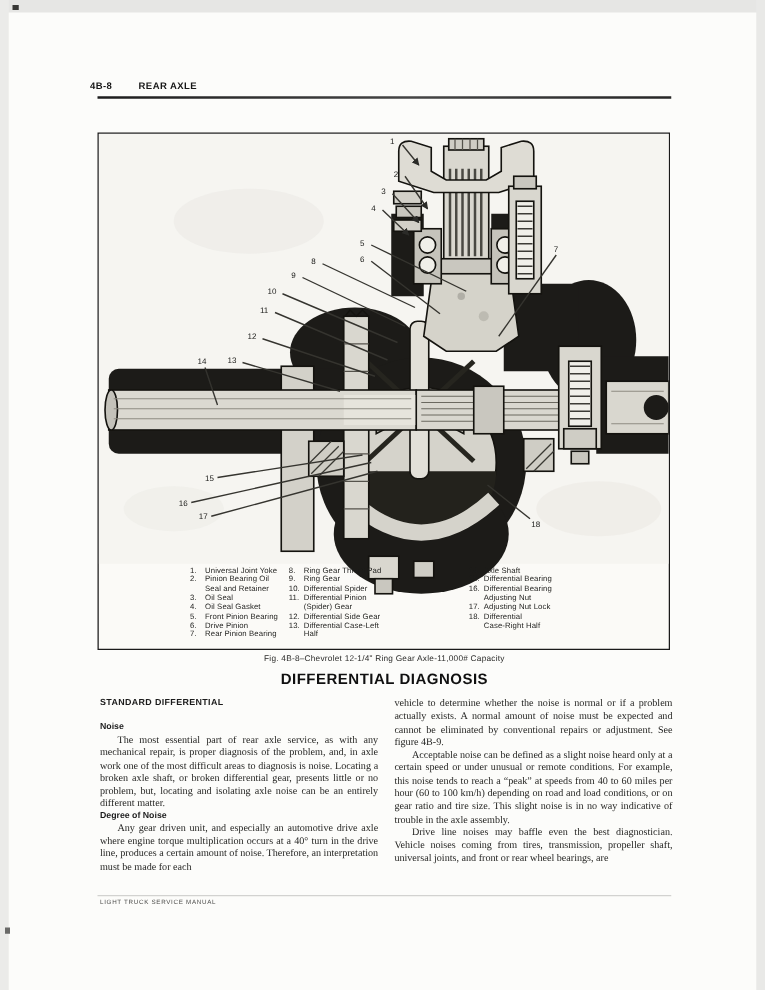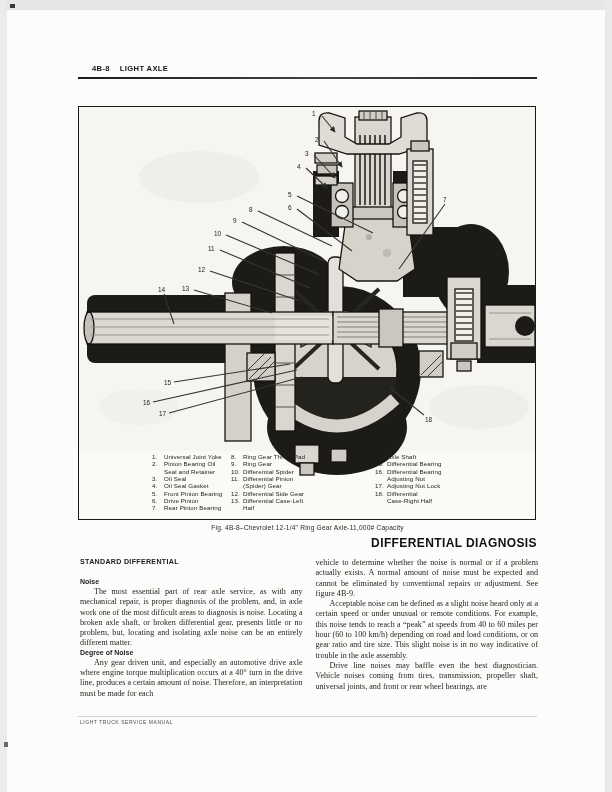--- a/index.html
+++ b/index.html
@@ -5,39 +5,39 @@
   html,body{margin:0;padding:0;background:#ffffff;}
   .page{position:relative;width:612px;height:792px;background:#fcfcfa;overflow:hidden;
         font-family:"Liberation Sans",sans-serif;color:#1b1b1b;}
   
   .edge-top{position:absolute;left:0;top:0;width:612px;height:10px;background:#e6e6e4;}
   .edge-left{position:absolute;left:0;top:0;width:7px;height:792px;background:#ebebe9;}
   .edge-right{position:absolute;right:0;top:0;width:7px;height:792px;background:#e9e9e7;}
   .speck1{position:absolute;left:10px;top:4px;width:5px;height:4px;background:#383836;}
   .speck2{position:absolute;left:4px;top:742px;width:4px;height:5px;background:#6a6a68;}
   
-  .hdr{position:absolute;left:92px;top:64px;display:flex;gap:10px;
+  .hdr{position:absolute;left:72px;top:64px;display:flex;gap:21px;
        font-size:7.6px;font-weight:bold;letter-spacing:.35px;color:#161616;}
   .hdr-rule{position:absolute;left:78px;top:77px;width:459px;height:2px;
        background:linear-gradient(90deg,#1c1c1c,#454545 55%,#262626);}
   
   .figure-box{position:absolute;left:78px;top:106px;width:456px;height:412px;
        border:1.6px solid #1a1a1a;background:#fbfaf7;}
   .figure-box svg{position:absolute;left:0;top:0;}
   .legend-col{position:absolute;font-size:6.2px;line-height:7.35px;letter-spacing:.1px;color:#1d1d1b;}
   #legend-col-0{left:73px;top:346px;width:84px;}
   #legend-col-1{left:152px;top:346px;width:120px;}
   #legend-col-2{left:296px;top:346px;width:126px;}
   .li{display:flex;}
   .li .num{flex:0 0 12px;}
   .li .txt{white-space:pre-line;}
   
   .caption{position:absolute;left:78px;top:524px;width:459px;text-align:center;
        font-size:6.6px;letter-spacing:.2px;color:#2a2a28;}
-  .sec-title{position:absolute;left:78px;top:536px;width:459px;text-align:right;
+  .sec-title{position:absolute;left:78px;top:536px;width:459px;text-align:center;
        font-size:12px;font-weight:bold;letter-spacing:.4px;color:#101010;}
   
   .cols{position:absolute;left:80px;top:558px;width:458px;display:flex;gap:13px;justify-content:space-between;}
   .col{width:223px;}
   .h-major{font-size:7.1px;font-weight:bold;letter-spacing:.3px;margin:0 0 12px 0;}
   .h-sub{font-size:7px;font-weight:bold;margin:0 0 2px 0;}
   .col p{font-family:"Liberation Serif",serif;font-size:8.1px;line-height:10.3px;
        text-align:justify;margin:0;color:#1f1f1d;text-indent:14px;}
   .col p.noindent{text-indent:0;}
   .sp-after-p1{margin-bottom:9px;}
@@ -57,21 +57,21 @@
 <div class="page">
 
   <div class="edge-top"></div>
   <div class="edge-left"></div>
   <div class="edge-right"></div>
   <div class="speck1"></div>
   <div class="speck2"></div>
 
   <div class="hdr">
     <span>4B-8</span>
-    <span>LIGHT AXLE</span>
+    <span>REAR AXLE</span>
   </div>
   <div class="hdr-rule"></div>
 
   <div class="figure-box">
     <svg width="456" height="412" viewBox="0 0 456 412">
       <defs>
         <marker id="arrowhead" viewBox="0 0 8 8" refX="7" refY="4" markerWidth="5.5" markerHeight="5.5" orient="auto">
           <path d="M0,0 L8,4 L0,8 Z" fill="#2b2b28"></path>
         </marker>
       </defs>

